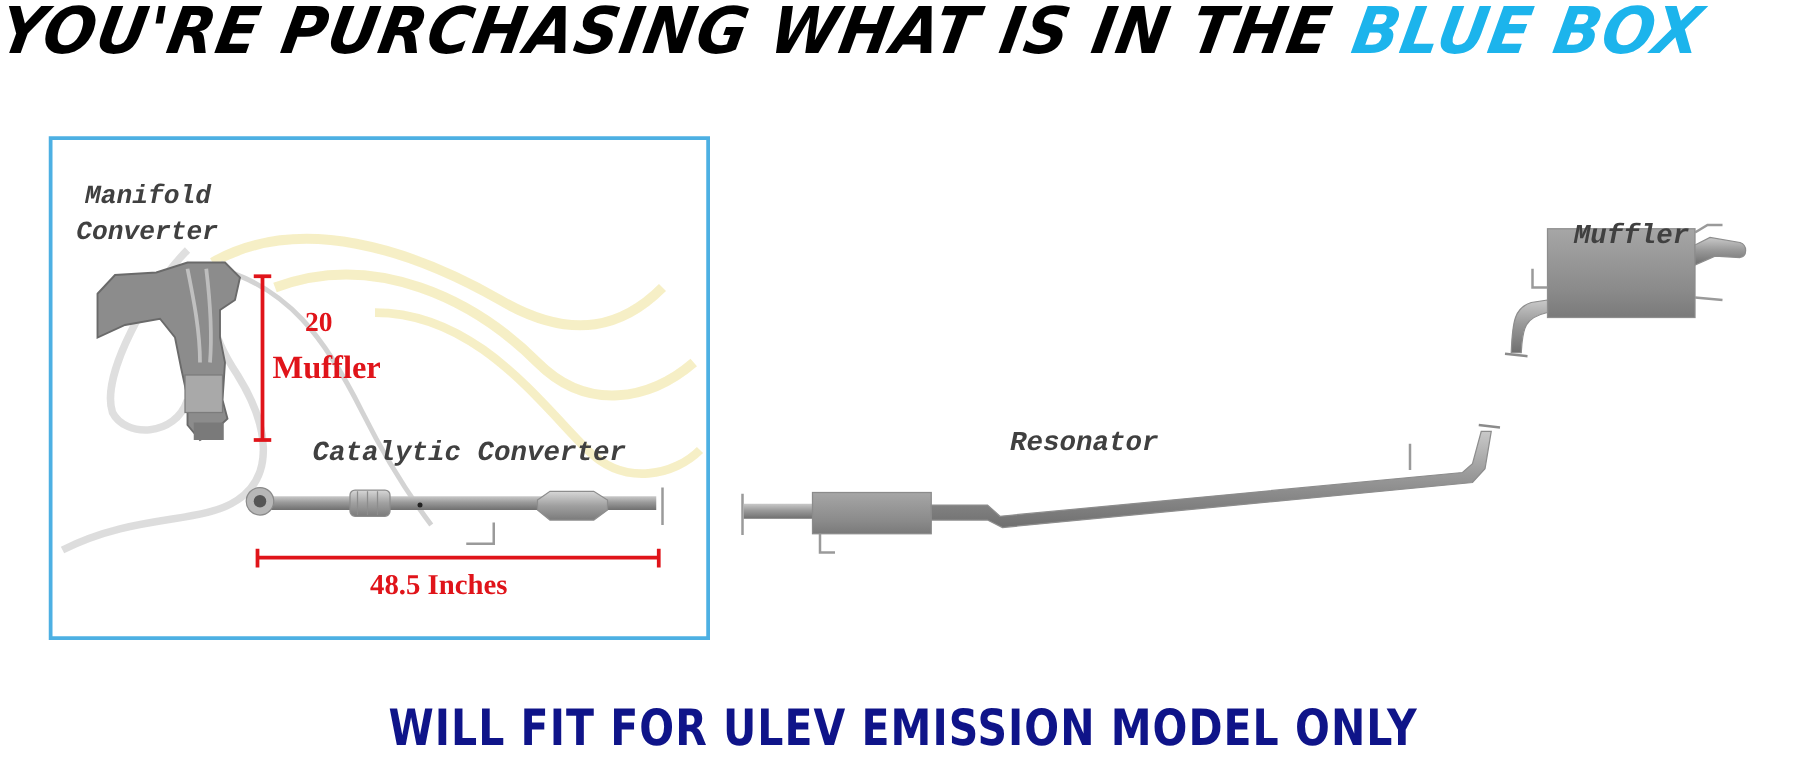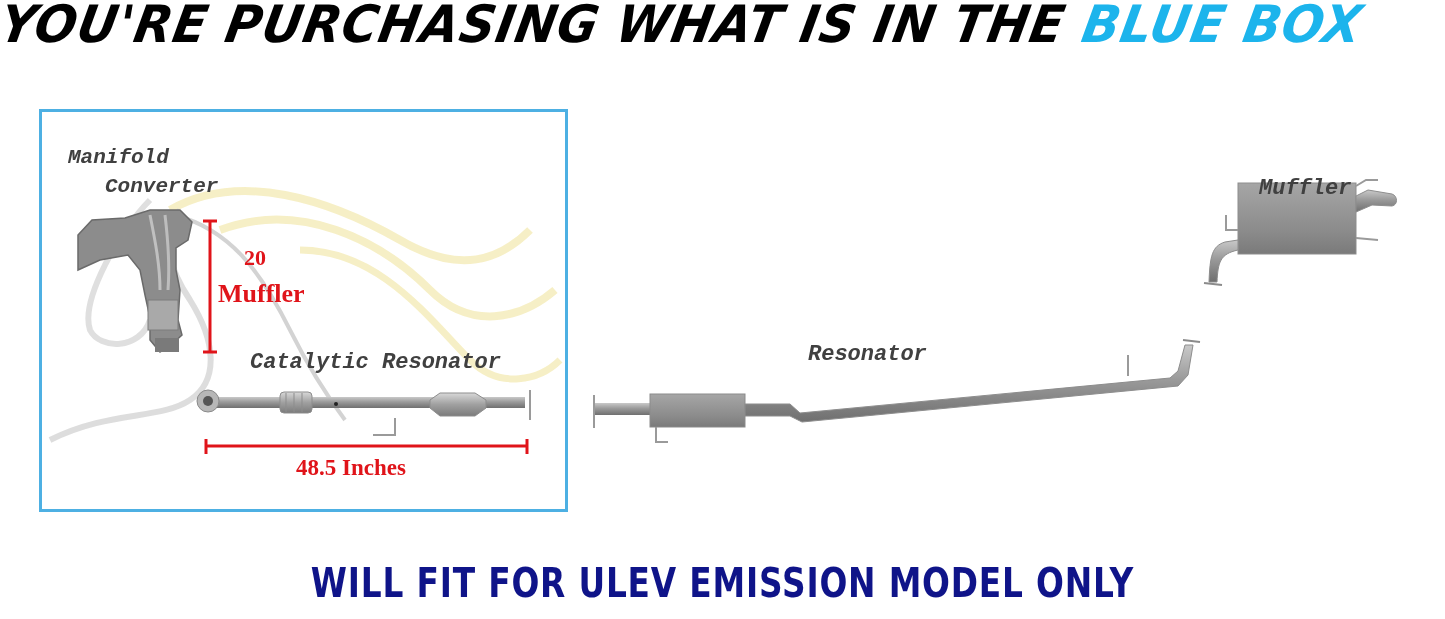--- a/index.html
+++ b/index.html
@@ -118,22 +118,22 @@
     <line x1="1204" y1="283" x2="1222" y2="285" stroke="#8b8b8b" stroke-width="2"></line>
     <path d="M1226 215 L 1226 230 L 1238 230" stroke="#9a9a9a" stroke-width="2" fill="none"></path>
     <path d="M1356 186 L 1366 180 L 1378 180" stroke="#9a9a9a" stroke-width="2" fill="none"></path>
     <path d="M1356 238 L 1378 240" stroke="#9a9a9a" stroke-width="2" fill="none"></path>
   </g>
 </svg>
 
 <div class="blue-box"></div>
 
 <div class="label" style="left:68px; top:145px; font-size:21px;">Manifold</div>
-<div class="label" style="left:61px; top:174px; font-size:21px;margin-left:44px;">Converter</div>
-<div class="label" style="left:250px; top:350px; font-size:22px;">Catalytic Resonator</div>
+<div class="label" style="left:61px; top:174px; font-size:21px;">Converter</div>
+<div class="label" style="left:250px; top:350px; font-size:22px;">Catalytic Converter</div>
 <div class="label" style="left:808px; top:342px; font-size:22px;">Resonator</div>
 <div class="label" style="left:1259px; top:144px; font-size:22px;margin-top:32px;">Muffler</div>
 
 <div class="dim" style="left:244px; top:243px; font-size:22px; line-height:30px;">20</div>
 <div class="dim" style="left:218px; top:279px; font-size:26px; line-height:30px;">Muffler</div>
 <div class="dim" style="left:296px; top:452px; font-size:23px; line-height:32px;">48.5 Inches</div>
 
 <div class="footer">WILL FIT FOR ULEV EMISSION MODEL ONLY</div>
 
 </body></html>

